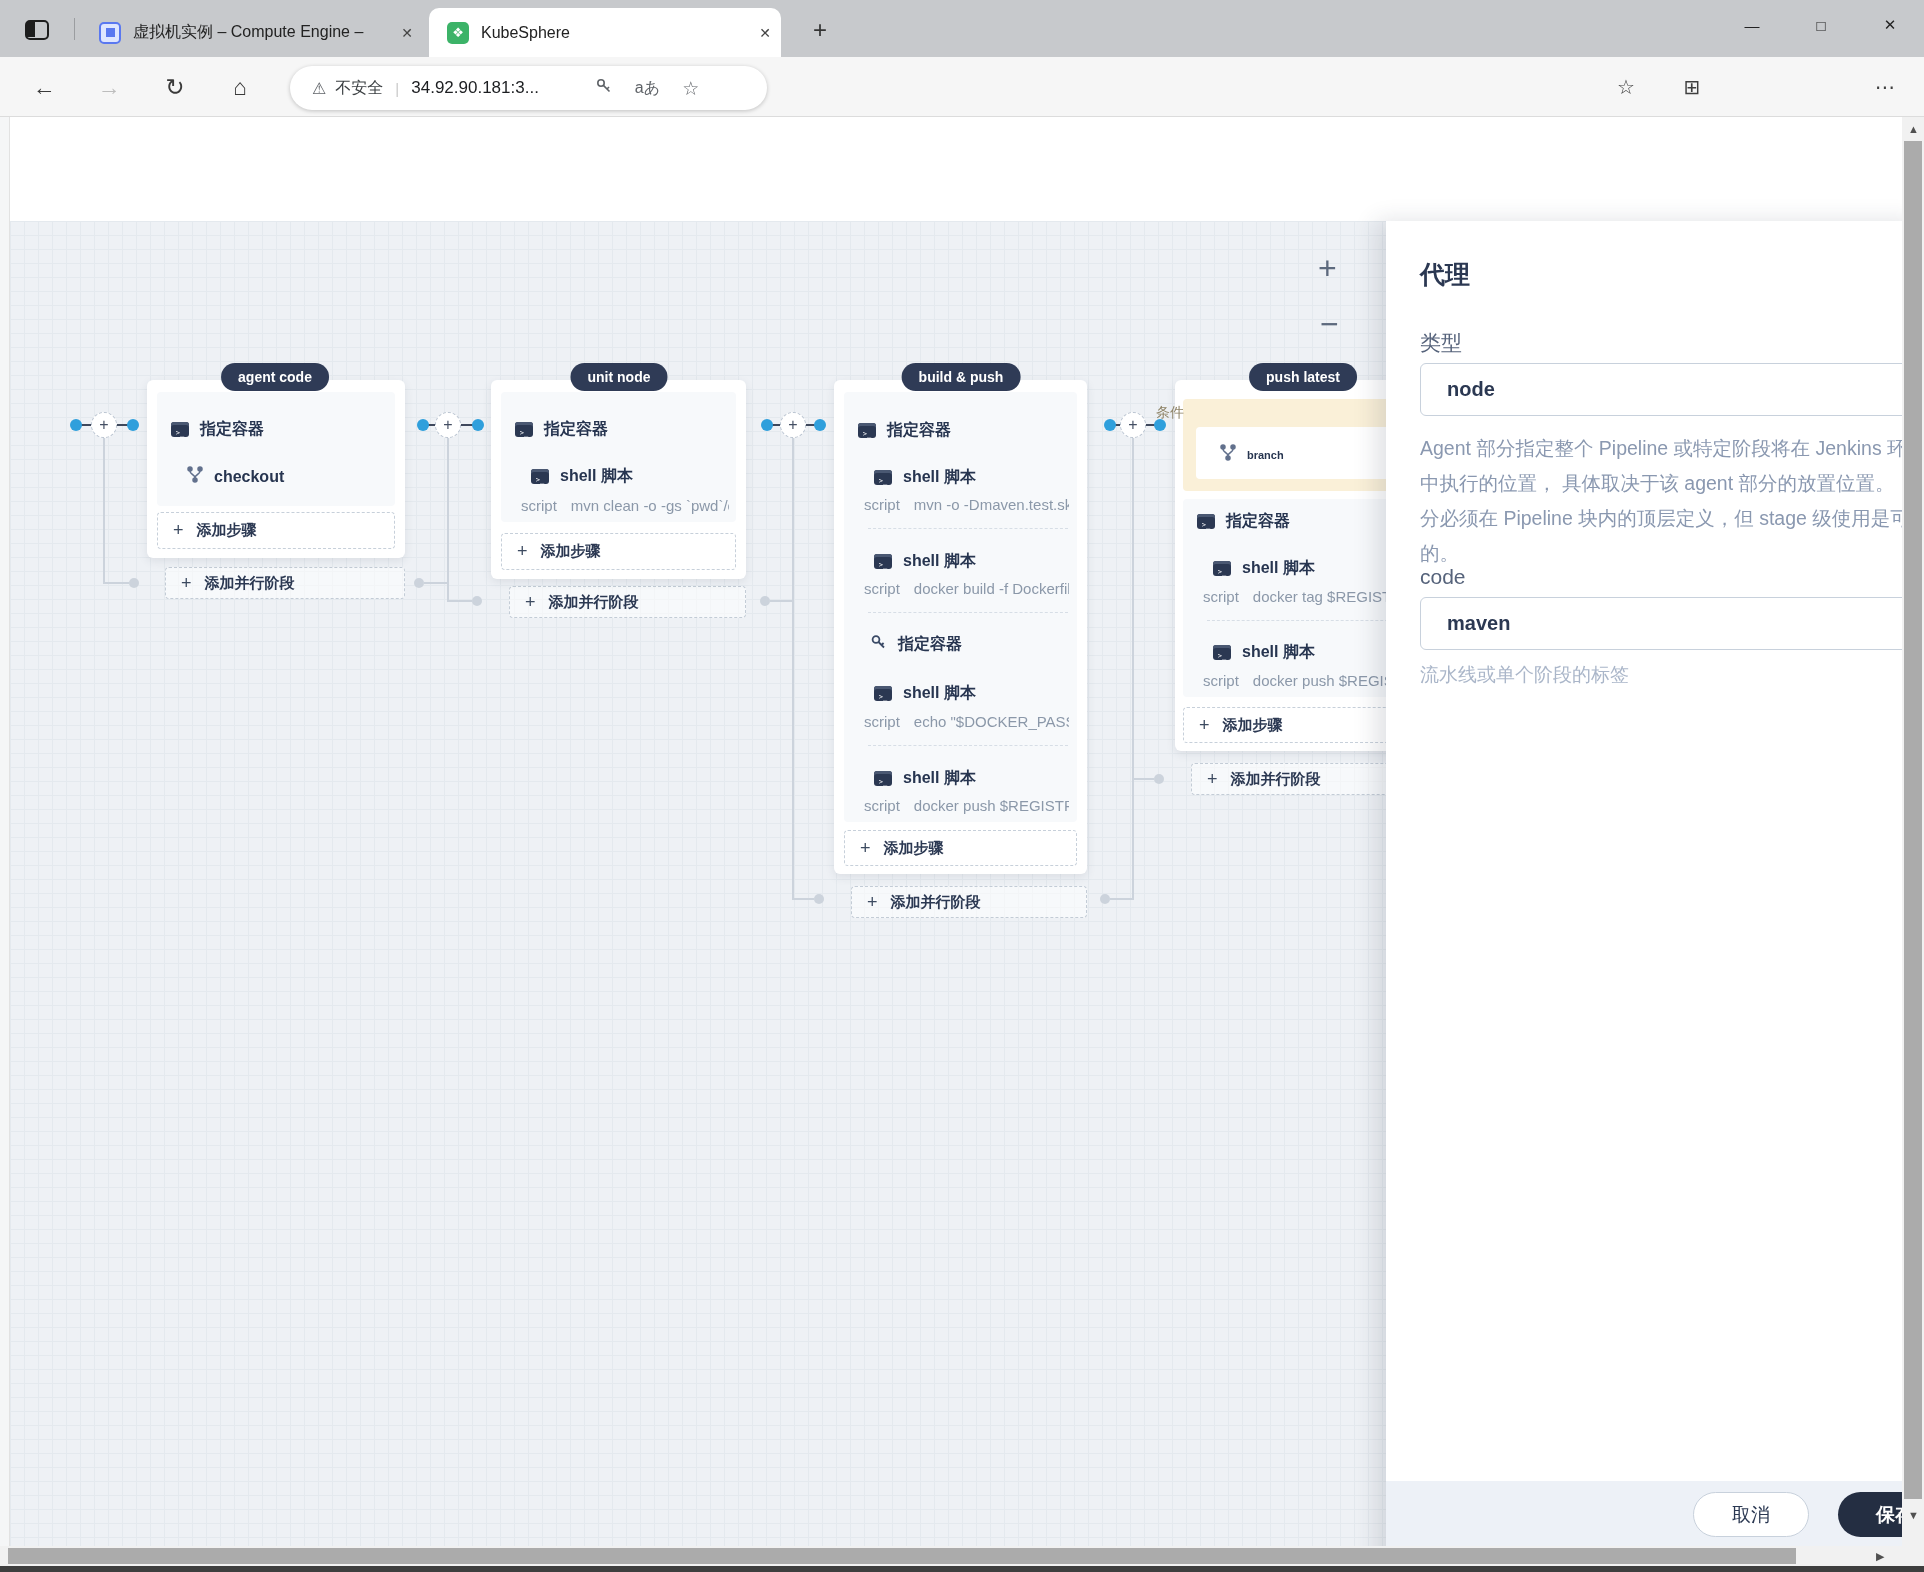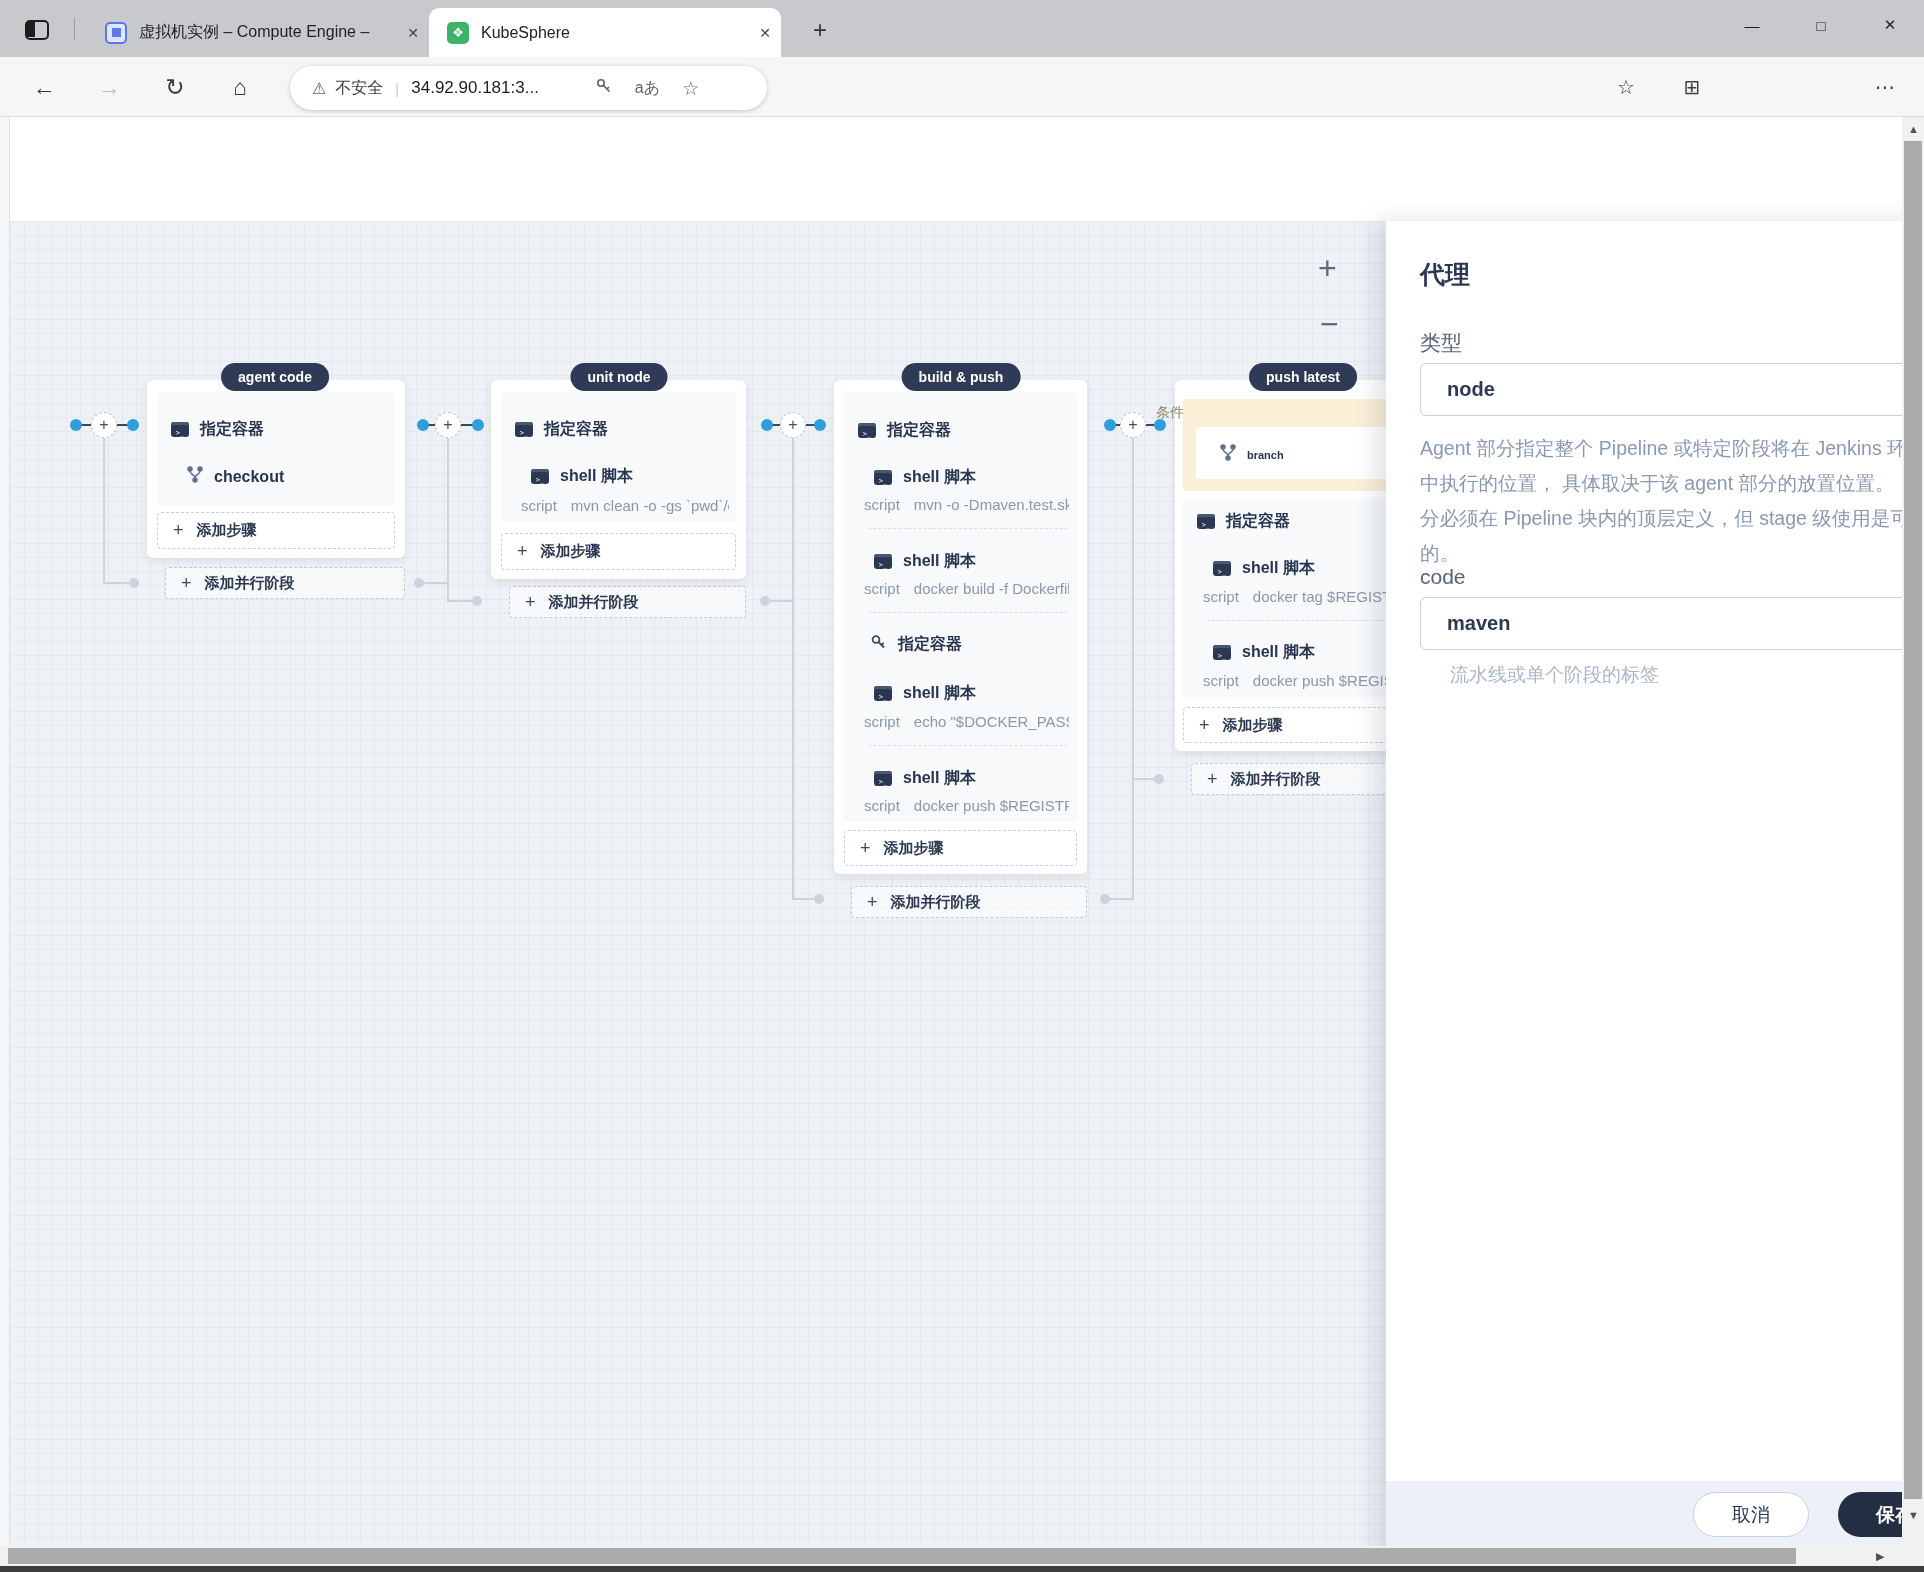--- a/index.html
+++ b/index.html
@@ -8,21 +8,21 @@
   .abs { position:absolute; }
   #win { position:relative; width:1924px; height:1572px; background:#fff; overflow:hidden; }
 
   
   #tabbar { position:absolute; left:0; top:0; width:1924px; height:57px; background:#c7c9cc; }
   .tablist-btn { position:absolute; left:20px; top:16px; width:34px; height:28px; border-radius:6px; display:flex; align-items:center; justify-content:center; }
   .tablist-ico { width:24px; height:20px; border:2.5px solid #1d1d1d; border-radius:5px; position:relative; }
   .tablist-ico::before { content:""; position:absolute; left:0; top:0; width:8px; height:15px; background:#1d1d1d; }
   .tb-sep { position:absolute; left:74px; top:18px; width:1px; height:22px; background:#9b9da0; }
   .tab { position:absolute; top:8px; height:49px; display:flex; align-items:center; }
-  .tab.inactive { left:87px; width:342px; }
+  .tab.inactive { left:81px; width:342px; }
   .tab.active { left:429px; width:352px; background:#fff; border-radius:10px 10px 0 0; }
   .fav { width:22px; height:22px; border-radius:5px; display:flex; align-items:center; justify-content:center; font-size:13px; font-weight:bold; margin:0 12px 0 18px; flex:none; }
   .fav.chip { border:2.5px solid #5a78f0; background:#dfe6ff; }
   .fav.chip::before { content:""; width:9px; height:9px; background:#5a78f0; }
   .fav.ks { background:#3cb368; color:#fff; }
   .tab-title { font-size:16px; color:#222; white-space:nowrap; overflow:hidden; flex:1; }
   .tab-close { font-size:14px; color:#444; padding:4px 10px; flex:none; }
   .newtab { position:absolute; left:804px; top:16px; font-size:24px; color:#333; width:32px; text-align:center; }
   .winctl { position:absolute; top:8px; width:48px; height:34px; display:flex; align-items:center; justify-content:center; font-size:15px; color:#222; }
 
@@ -403,21 +403,21 @@
   <div id="panel">
     <h2>代理</h2>
     <div class="flabel" style="top:108px;">类型</div>
     <input class="finput" style="top: 142px;" readonly="" value="node">
     <div class="descline" style="top:214px;">Agent 部分指定整个 Pipeline 或特定阶段将在 Jenkins 环</div>
     <div class="descline" style="top:249px;">中执行的位置， 具体取决于该 agent 部分的放置位置。</div>
     <div class="descline" style="top:284px;">分必须在 Pipeline 块内的顶层定义，但 stage 级使用是可</div>
     <div class="descline" style="top:319px;">的。</div>
     <div class="flabel" style="top:344px;">code</div>
     <input class="finput" style="top: 376px;" readonly="" value="maven">
-    <div class="hint" style="top:441px;margin-left:30px;">流水线或单个阶段的标签</div>
+    <div class="hint" style="top:441px;">流水线或单个阶段的标签</div>
 
     <div id="pfoot">
       <div class="btn-cancel">取消</div>
       <div class="btn-save">保存</div>
     </div>
   </div>
 
   <div id="vscroll">
     <span class="sarrow" style="left:6px;top:6px;">▲</span>
     <div id="vthumb"></div>

